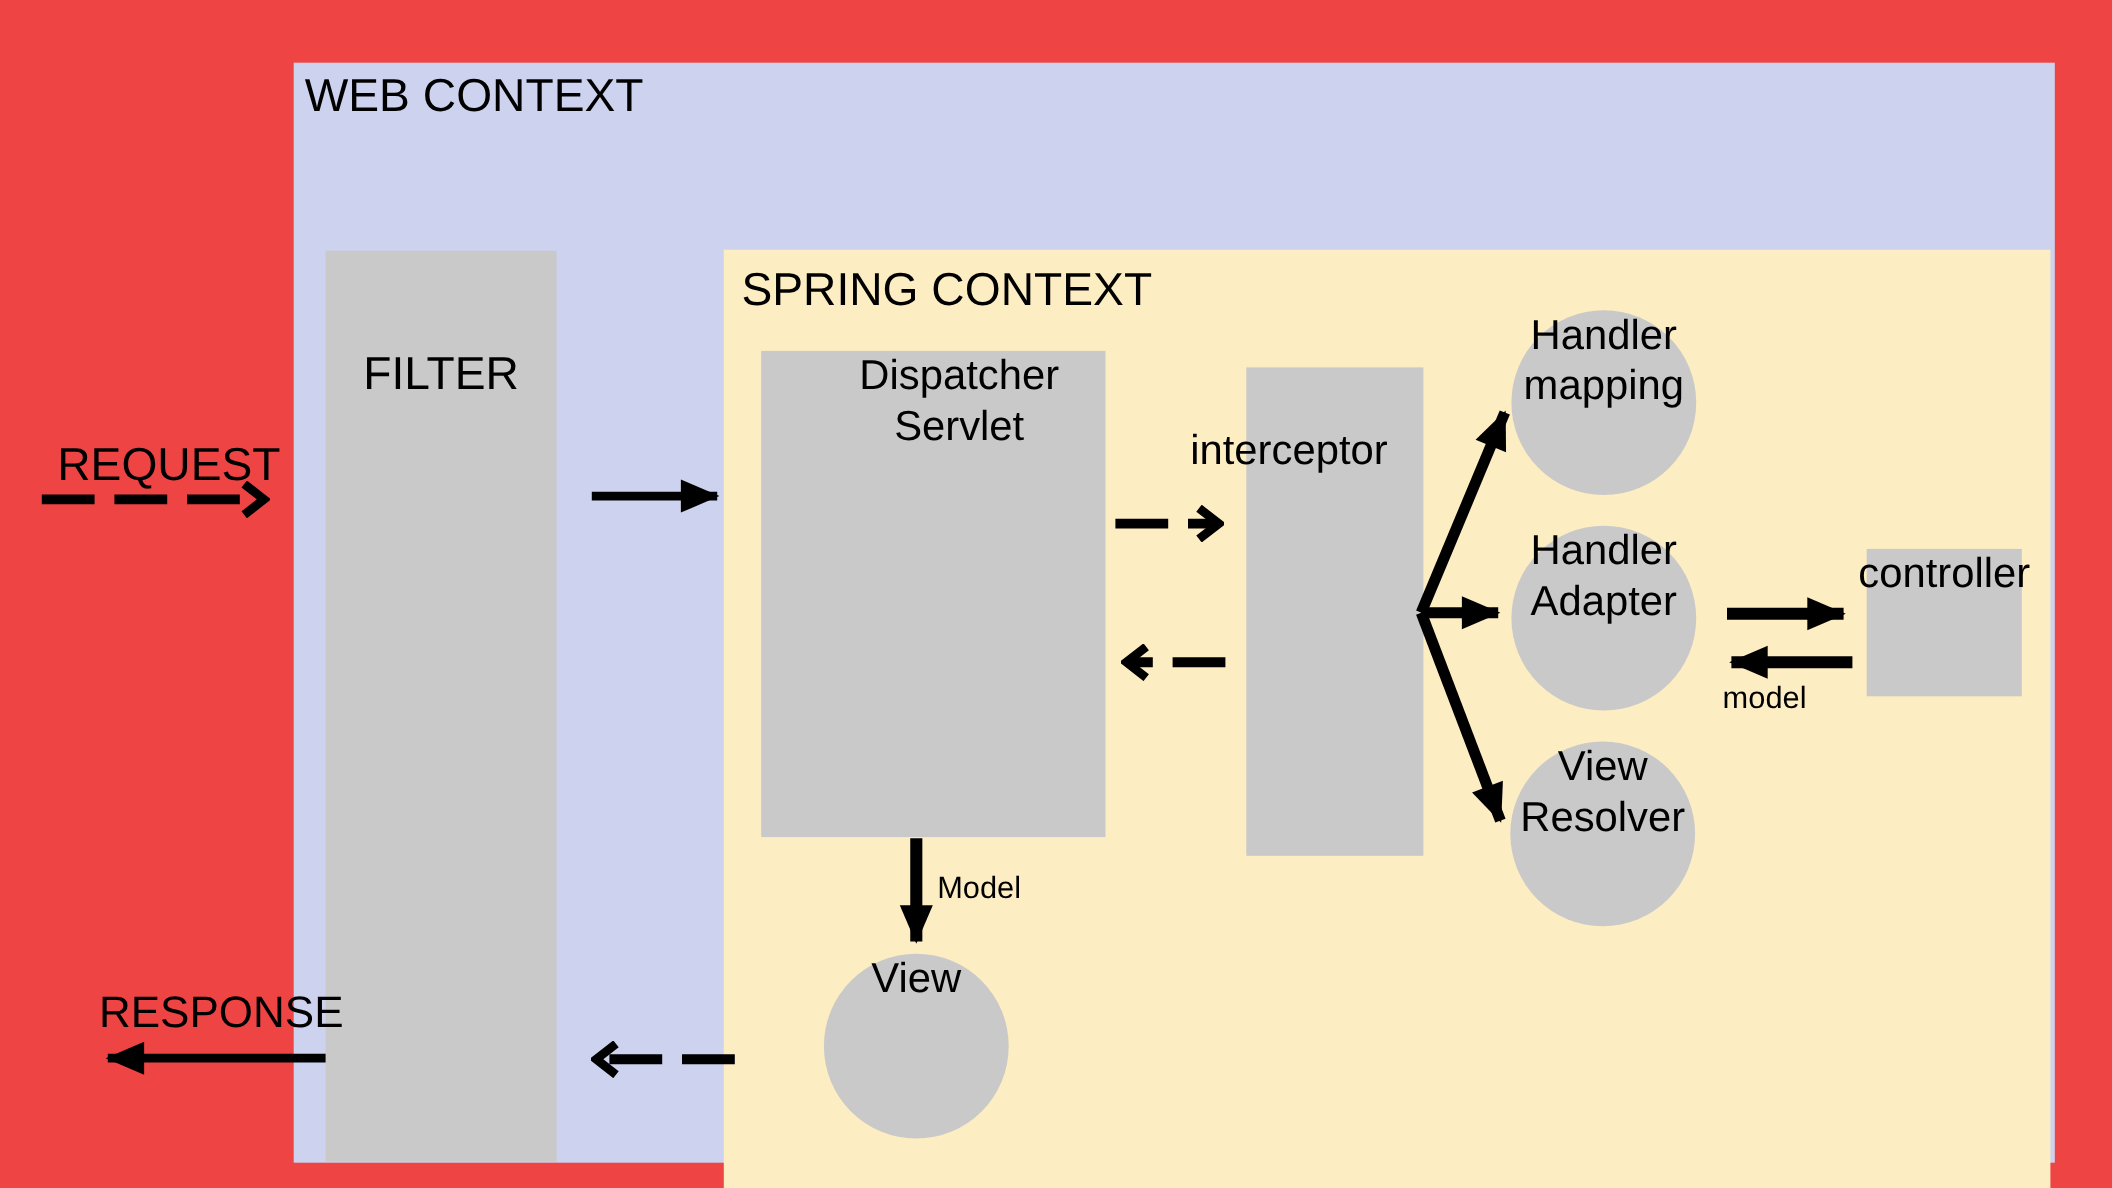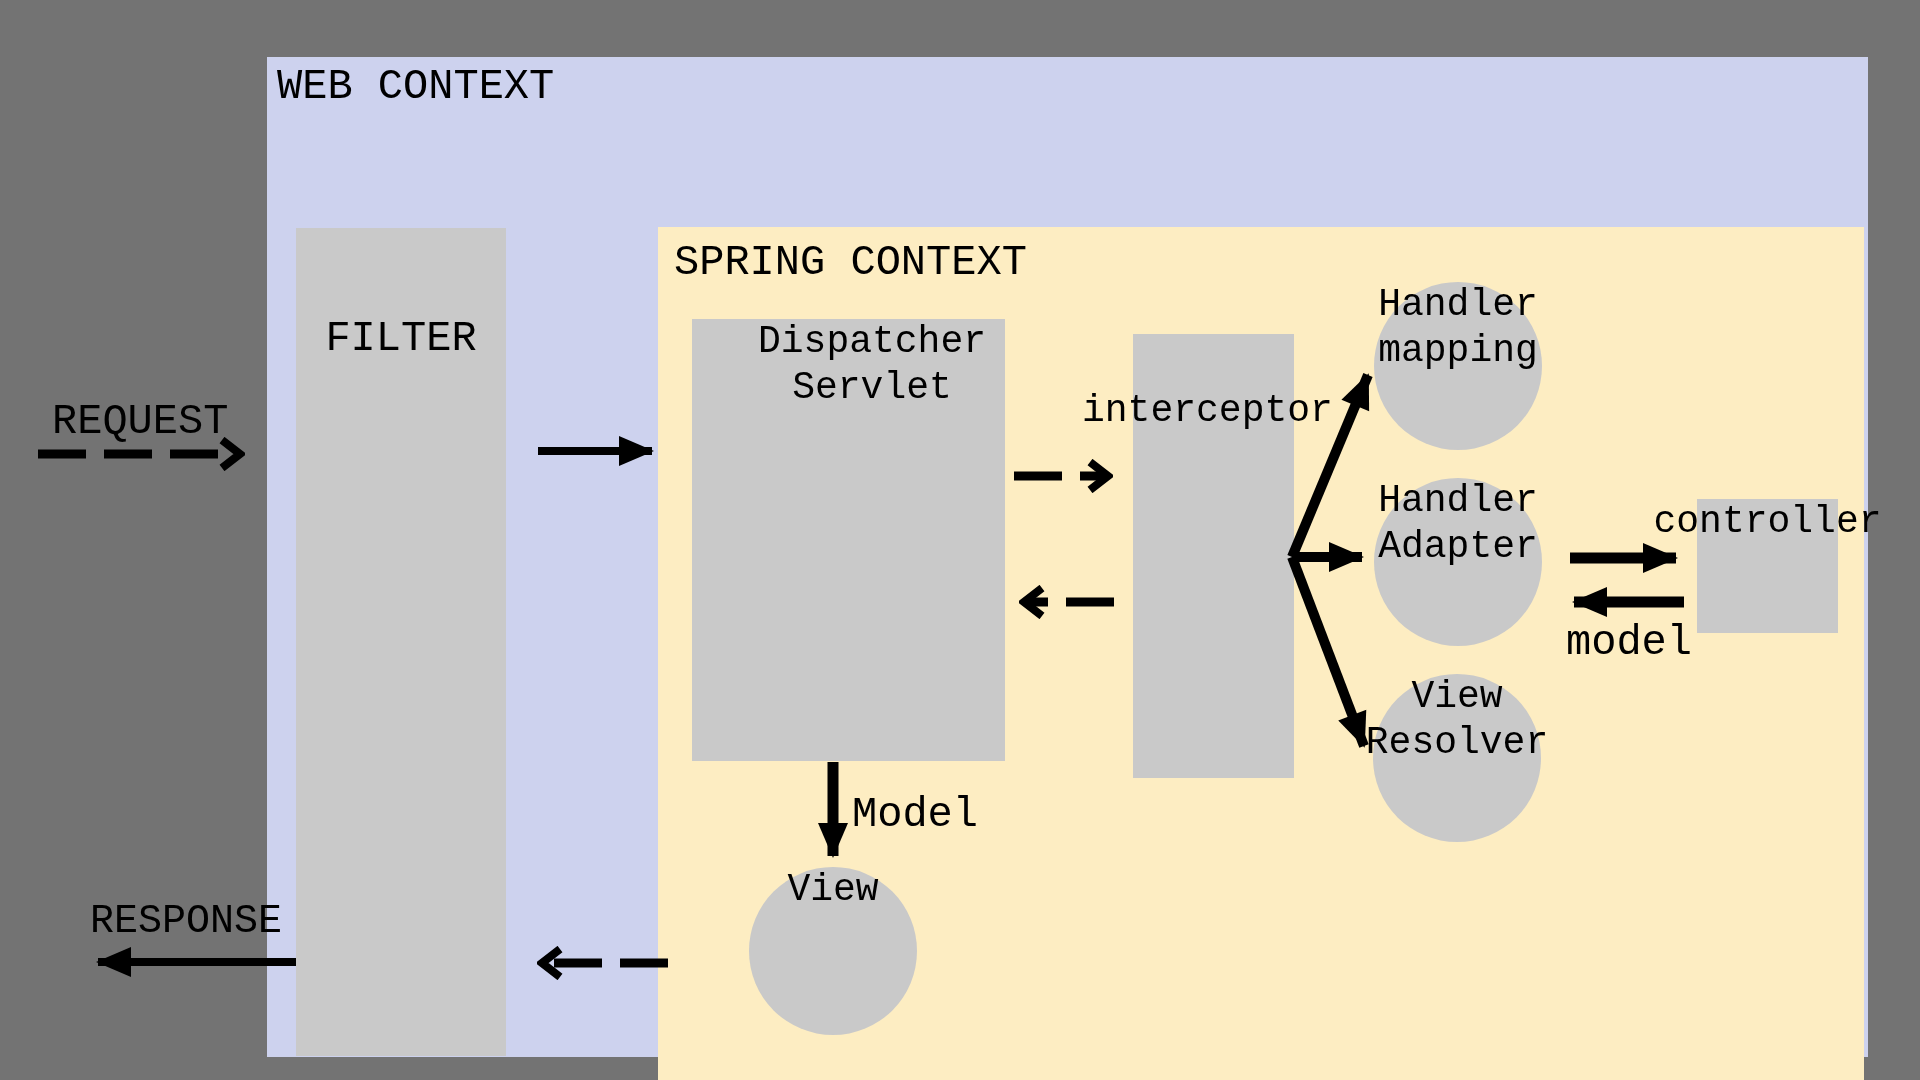--- a/index.html
+++ b/index.html
@@ -1,38 +1,38 @@
 <!DOCTYPE html>
 <html><head>
 <meta charset="utf-8">
 <style>
   html,body{margin:0;padding:0;background:#fff;}
   #canvas{
-    position:relative;width:1920px;height:1080px;background:#737373;overflow:hidden;
-    font-family:Liberation Mono, monospace;color:#000;
+    position:relative;width:1920px;height:1080px;background:#ef4444;overflow:hidden;
+    font-family:Liberation Sans, sans-serif;color:#000;
   }
   .region,.node,.flow-label,.free-label{position:absolute;box-sizing:border-box;}
   .web-context{left:267px;top:57px;width:1601px;height:1000px;background:#CDD2EE;}
   .spring-context{left:658px;top:227px;width:1206px;height:976px;background:#FDEDC2;}
   .region-label{position:absolute;white-space:pre-line;}
   .wc-label{left:10px;top:6px;font-size:42px;}
   .sc-label{left:16px;top:12px;font-size:42px;}
   .node{background:#C9C9C9;display:flex;align-items:flex-start;justify-content:center;
         text-align:center;white-space:pre-line;font-size:38px;line-height:1.22;}
   .filter-box{left:296px;top:228px;width:210px;height:828px;align-items:flex-start;}
   .filter-box .inner{margin-top:86px;font-size:42px;}
   .dispatcher-box{left:692px;top:319px;width:313px;height:442px;padding-left:47px;}
   .interceptor-box{left:1133px;top:334px;width:161px;height:444px;}
   .controller-box{left:1697px;top:499px;width:141px;height:134px;white-space:nowrap;overflow:visible;}
   .circle{border-radius:50%;width:168px;height:168px;}
   .circle-hm{left:1374px;top:282px;}
   .circle-ha{left:1374px;top:478px;}
   .circle-vr{left:1373px;top:674px;}
   .circle-view{left:749px;top:867px;}
-  .free-label{white-space:pre-line;font-size:42px;}
+  .free-label{white-space:pre-line;font-size:28px;}
   .interceptor-label{left:1082px;top:389px;width:268px;text-align:left;font-size:38px;}
   .request-label{left:52px;top:398px;font-size:42px;}
   .response-label{left:90px;top:899px;font-size:40px;}
   .model-label{left:852px;top:791px;}
   .model-return-label{left:1566px;top:619px;}
   #arrow-layer{position:absolute;left:0;top:0;width:1920px;height:1080px;pointer-events:none;}
   .solid{stroke:#000;fill:none;}
   .dashed{stroke:#000;fill:none;stroke-dasharray:48 18;}
 </style>
 </head>

